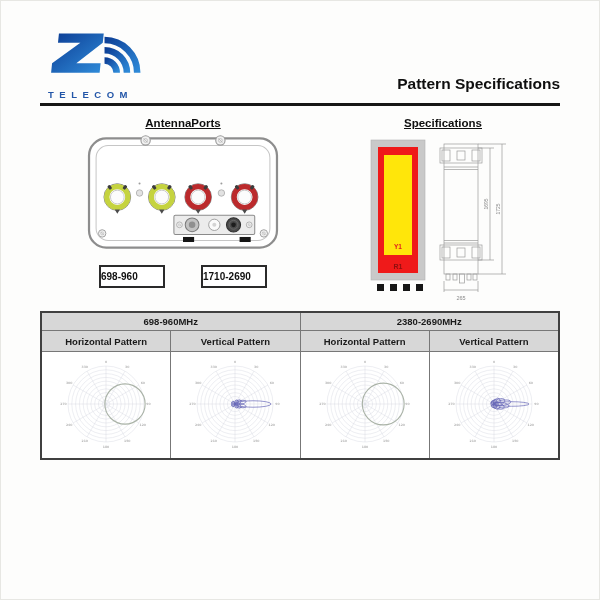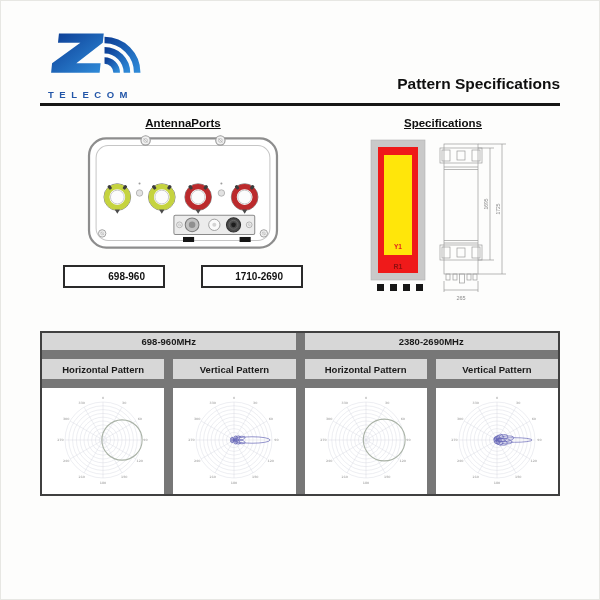--- a/index.html
+++ b/index.html
@@ -20,30 +20,30 @@
   .rule{border:none;border-top:3px solid #161616;margin:3px 0 0 0;}
 
   
   .sections{display:flex;margin-top:11px;}
   .ports-col{width:55%;}
   .arrays-col{width:45%;}
   .section-title{font-weight:bold;font-size:11.5px;text-align:center;color:#0f0f0f;margin-bottom:5px;text-decoration:underline;}
   .device-wrap{display:flex;justify-content:center;}
   .band-boxes{display:flex;justify-content:center;gap:36px;margin-top:13px;}
   .band-box{border:2px solid #2a2a2a;background:#fff;font-weight:bold;font-size:10px;
-    min-width:62px;text-align:right;padding:4px 18px;}
+    min-width:62px;text-align:left;padding:4px 0;}
   .arrays-figures{display:flex;justify-content:center;align-items:flex-start;gap:10px;margin-top:2px;}
 
   
   .dimdraw rect,.dimdraw line,.dimdraw path{fill:none;stroke:#9a9a9a;stroke-width:0.7;}
   .dimdraw text{fill:#8a8a8a;stroke:none;}
 
   
   .patterns-title{font-weight:bold;font-size:11.5px;text-align:center;margin-top:46px;color:#0f0f0f;}
-  .ptable{display:grid;grid-template-columns:repeat(4,1fr);border:2px solid #404040;margin-top:25px;background:#777;gap:9px;}
+  .ptable{display:grid;grid-template-columns:repeat(4,1fr);border:2px solid #404040;margin-top:5px;background:#777;gap:1px;}
   .pt-cell{background:#d7d7d7;display:flex;align-items:center;justify-content:center;
     font-weight:bold;font-size:9.5px;color:#1a1a1a;}
   .pt-band{grid-column:span 2;height:17px;}
   .pt-head{height:20px;}
   .pt-plot{background:#fff;height:106px;}
   .polar text{font-family:"DejaVu Sans", sans-serif;}
 </style>
 </head>
 <body>
 

